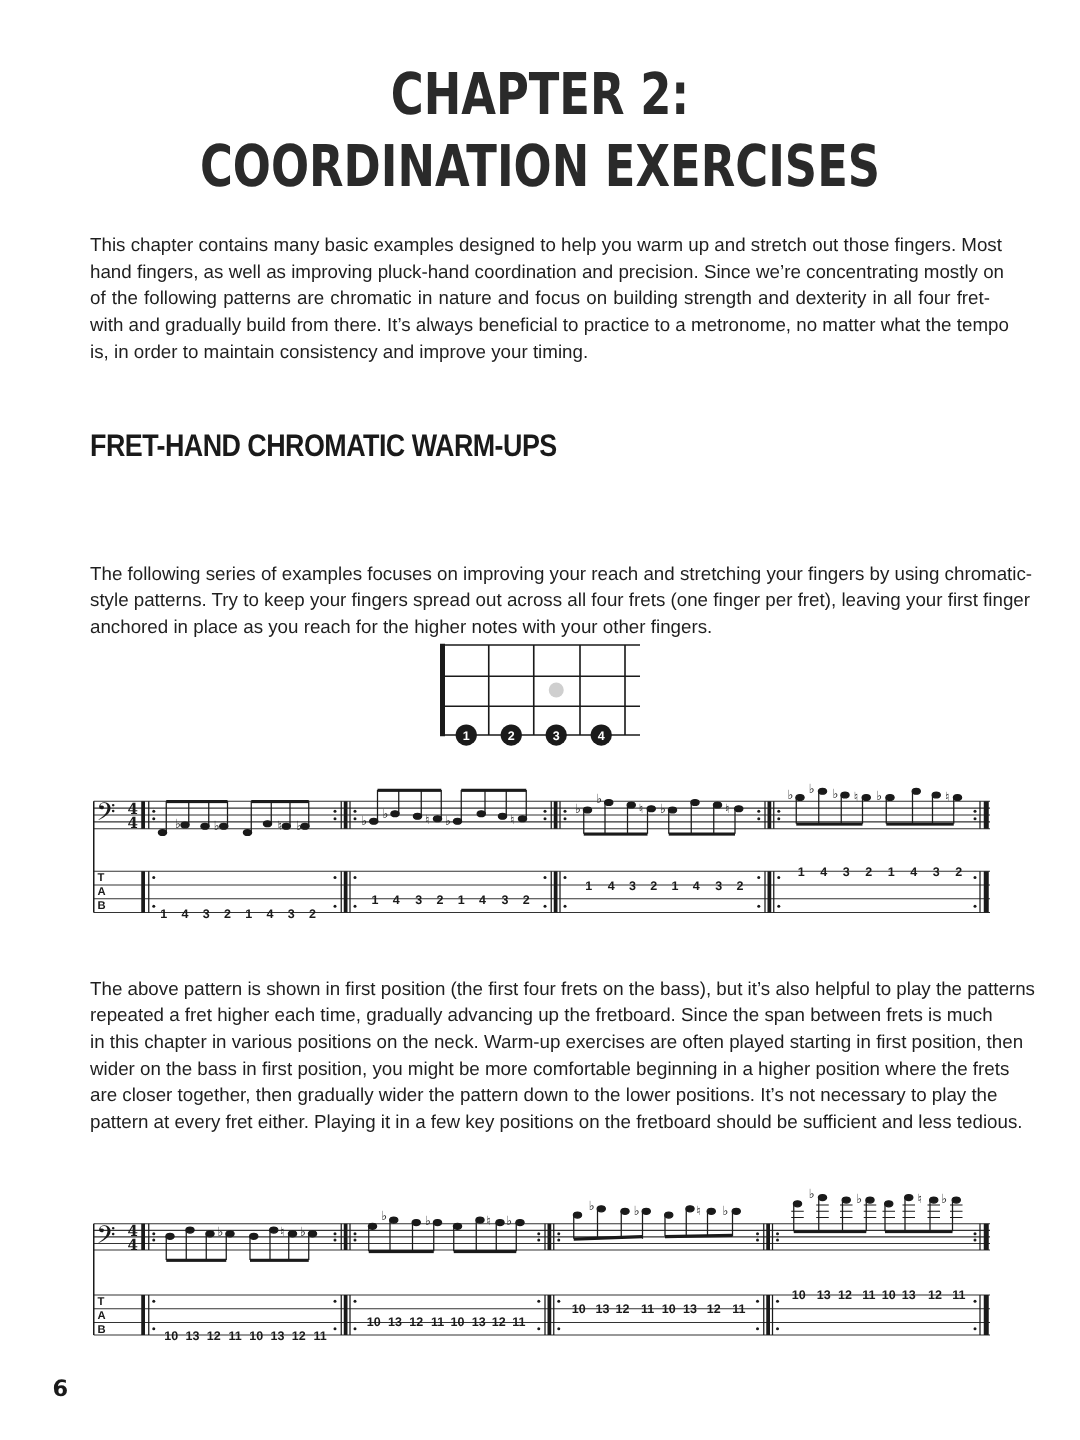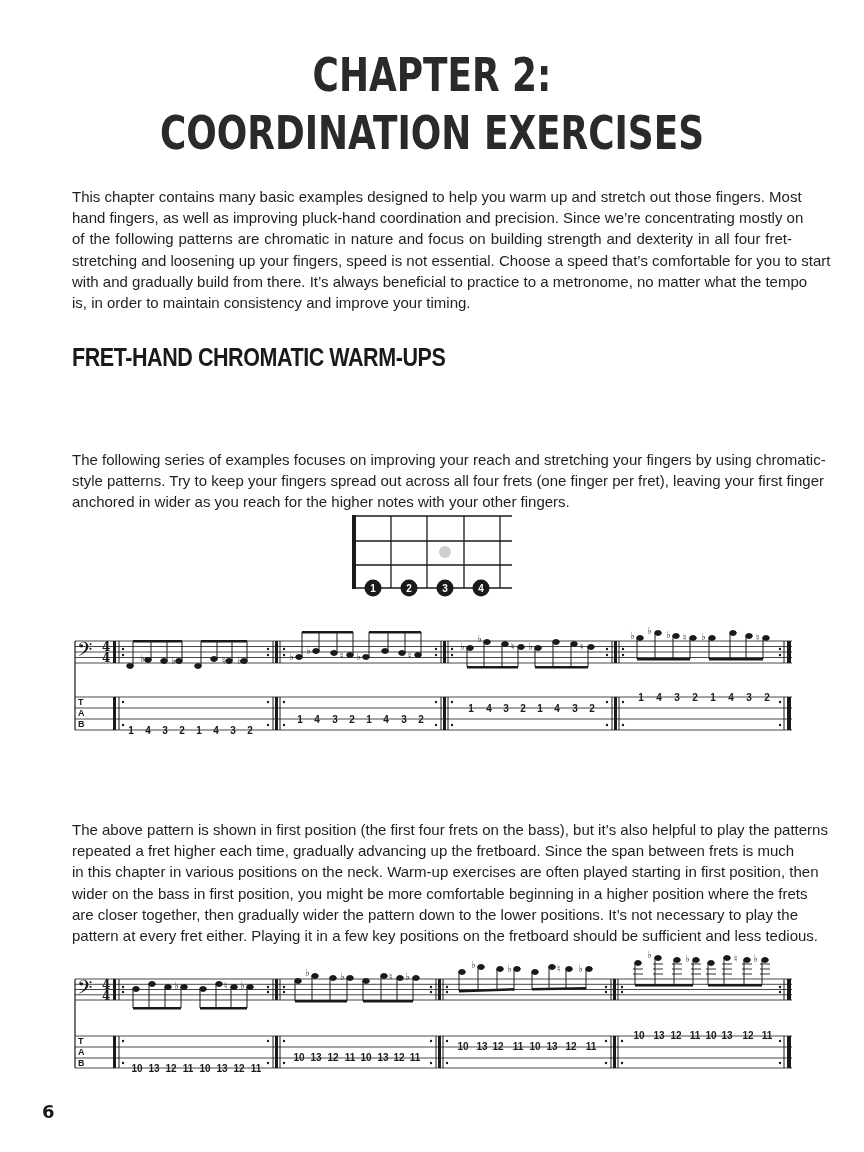--- a/index.html
+++ b/index.html
@@ -36,31 +36,30 @@
 
 <div class="chapter-title">
   <span class="ln">CHAPTER 2:</span>
   <span class="ln">COORDINATION EXERCISES</span>
 </div>
 
 <div class="para" style="top:186px;">
   <span class="line">This chapter contains many basic examples designed to help you warm up and stretch out those fingers. Most</span>
   <span class="line">hand fingers, as well as improving pluck-hand coordination and precision. Since we’re concentrating mostly on</span>
   <span class="line">of the following patterns are chromatic in nature and focus on building strength and dexterity in all four fret-</span>
-  <span class="line">stretching and loosening up your fingers, speed is not essential. Choose a speed that’s comfortable for you to start</span>
   <span class="line">with and gradually build from there. It’s always beneficial to practice to a metronome, no matter what the tempo</span>
   <span class="line last">is, in order to maintain consistency and improve your timing.</span>
 </div>
 
 <div class="section-heading">FRET-HAND CHROMATIC WARM-UPS</div>
 
 <div class="para" style="top:409px;margin-top:40px;">
   <span class="line">The following series of examples focuses on improving your reach and stretching your fingers by using chromatic-</span>
   <span class="line">style patterns. Try to keep your fingers spread out across all four frets (one finger per fret), leaving your first finger</span>
-  <span class="line last">anchored in wider as you reach for the higher notes with your other fingers.</span>
+  <span class="line last">anchored in place as you reach for the higher notes with your other fingers.</span>
 </div>
 
 <svg style="top:505px;" width="864" height="100" viewBox="0 505 864 100">
   <g stroke="#1a1a1a" fill="none">
     <line x1="352" y1="516" x2="512" y2="516" stroke-width="1.3"></line>
     <line x1="352" y1="541" x2="512" y2="541" stroke-width="1.3"></line>
     <line x1="352" y1="565" x2="512" y2="565" stroke-width="1.3"></line>
     <line x1="352" y1="588" x2="512" y2="588" stroke-width="1.3"></line>
     <rect x="352" y="515" width="4" height="74" fill="#1a1a1a" stroke="none"></rect>
     <line x1="391" y1="516" x2="391" y2="588" stroke-width="1.3"></line>
@@ -325,21 +324,21 @@
     <text x="659" y="701">4</text>
     <text x="677" y="701">3</text>
     <text x="695" y="701">2</text>
     <text x="713" y="701">1</text>
     <text x="731" y="701">4</text>
     <text x="749" y="701">3</text>
     <text x="767" y="701">2</text>
   </g>
 </svg>
 
-<div class="para" style="top:819px;">
+<div class="para" style="top:781px;">
   <span class="line">The above pattern is shown in first position (the first four frets on the bass), but it’s also helpful to play the patterns</span>
   <span class="line">repeated a fret higher each time, gradually advancing up the fretboard. Since the span between frets is much</span>
   <span class="line">in this chapter in various positions on the neck. Warm-up exercises are often played starting in first position, then</span>
   <span class="line">wider on the bass in first position, you might be more comfortable beginning in a higher position where the frets</span>
   <span class="line">are closer together, then gradually wider the pattern down to the lower positions. It’s not necessary to play the</span>
   <span class="line">pattern at every fret either. Playing it in a few key positions on the fretboard should be sufficient and less tedious.</span>
 </div>
 
 <svg style="top:945px;" width="864" height="130" viewBox="0 945 864 130">
   <g stroke="#333" stroke-width="0.9">

